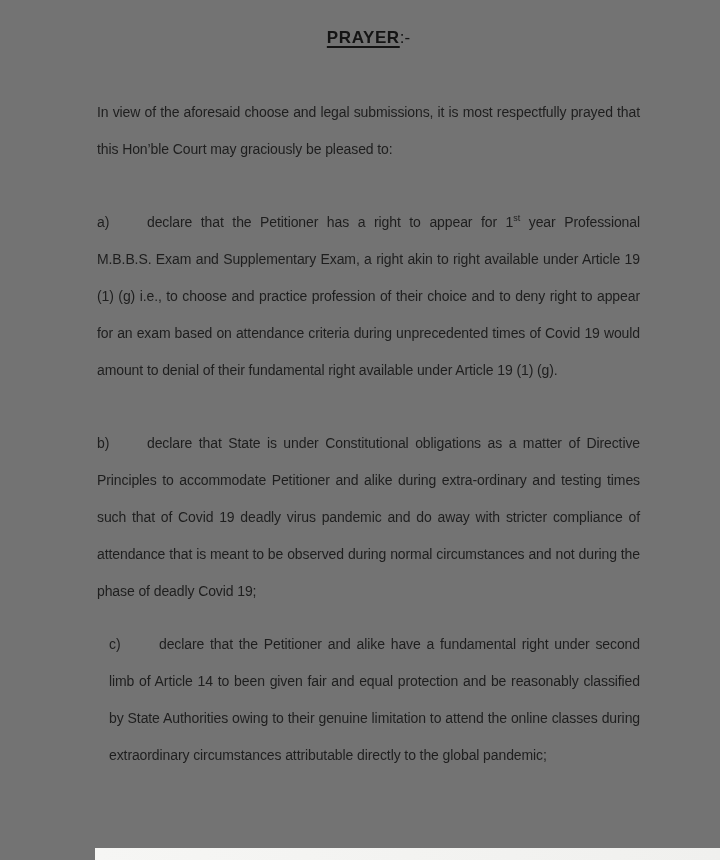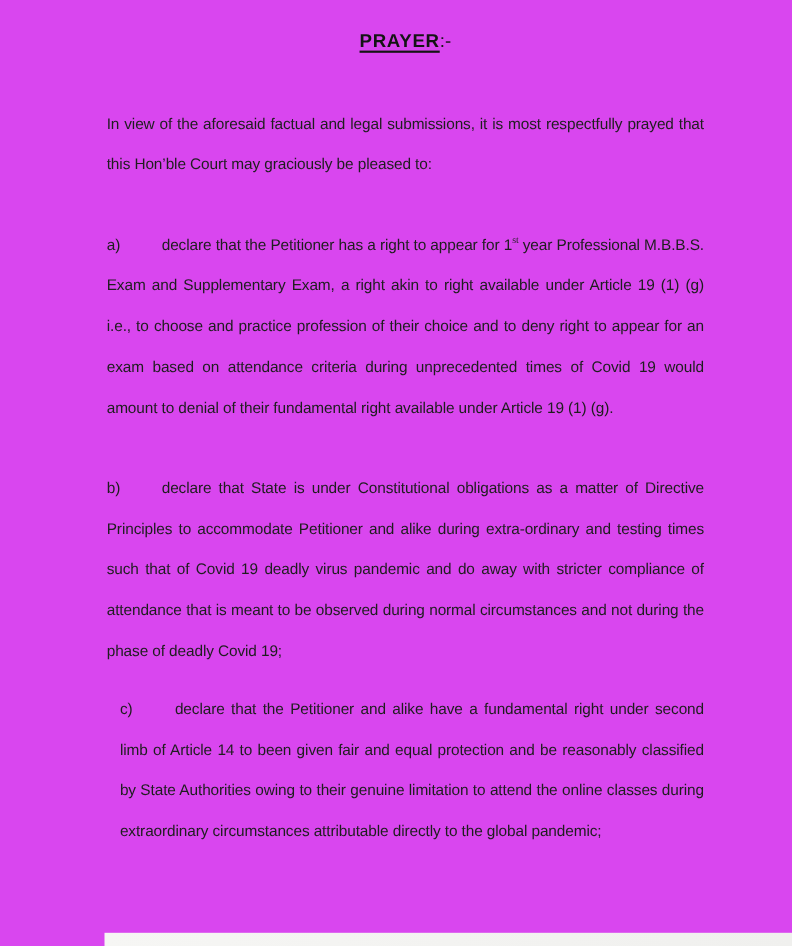--- a/index.html
+++ b/index.html
@@ -8,21 +8,21 @@
     width: 720px;
     height: 860px;
     position: relative;
     overflow: hidden;
     font-family: "Liberation Sans", "DejaVu Sans", sans-serif;
     color: #1e1e1e;
   }
   .page {
     position: absolute;
     inset: 0;
-    background: #d946ef;
+    background: #737373;
     padding: 26px 80px 0 97px;
   }
   .doc-title {
     text-align: center;
     font-size: 17px;
     font-weight: bold;
     letter-spacing: 0.6px;
     color: #141414;
     line-height: 24px;
   }
@@ -46,39 +46,38 @@
   .clause { margin-top: 36px; }
   .clause-c { margin-top: 16px; margin-left: 12px; }
   .clause-label {
     display: inline-block;
     width: 50px;
   }
   sup.ordinal {
     font-size: 9px;
     line-height: 0;
     vertical-align: super;
-    font-family: Liberation Serif, serif;
   }
   .bottom-scan-strip {
     position: absolute;
     left: 95px;
     right: 0;
     bottom: 0;
     height: 12px;
     background: linear-gradient(to right, #f6f6f4, #f0f0ee);
   }
 </style>
 </head>
 <body>
 
 <div class="page">
 
   <h1 class="doc-title"><span class="title-main">PRAYER</span><span class="title-punct">:-</span></h1>
 
-  <p class="body-text intro">In view of the aforesaid factual and legal submissions, it is most respectfully prayed that this Hon’ble Court may graciously be pleased to:</p>
+  <p class="body-text intro">In view of the aforesaid choose and legal submissions, it is most respectfully prayed that this Hon’ble Court may graciously be pleased to:</p>
 
   <p class="body-text clause clause-a"><span class="clause-label">a)</span><span>declare that the Petitioner has a right to appear for 1</span><sup class="ordinal">st</sup> <span>year Professional M.B.B.S. Exam and Supplementary Exam, a right akin to right available under Article 19 (1) (g) i.e., to choose and practice profession of their choice and to deny right to appear for an exam based on attendance criteria during unprecedented times of Covid 19  would amount to denial of their fundamental right available under Article 19 (1) (g).</span></p>
 
   <p class="body-text clause clause-b"><span class="clause-label">b)</span><span>declare that State is under Constitutional obligations as a matter of Directive Principles to accommodate Petitioner and alike during extra-ordinary and testing times such that of Covid 19 deadly virus pandemic and do away with stricter compliance of attendance that is meant to be observed during normal circumstances and not during the phase of deadly Covid 19;</span></p>
 
   <p class="body-text clause clause-c"><span class="clause-label">c)</span><span>declare that the Petitioner and alike have a fundamental right under second limb of Article 14 to been given fair and equal protection and be reasonably classified by State Authorities owing to their genuine limitation to attend the online classes during extraordinary circumstances attributable directly to the global pandemic;</span></p>
 
   <div class="bottom-scan-strip"></div>
 
 </div>

